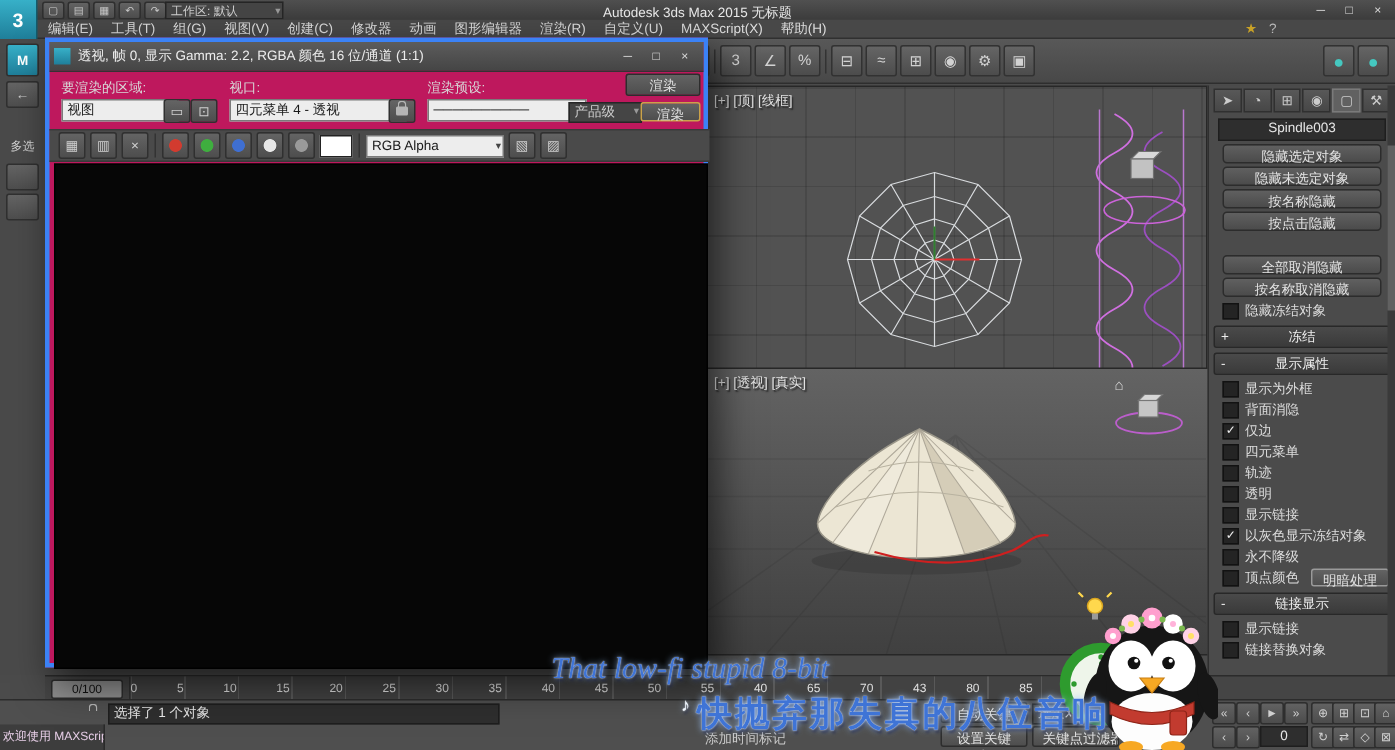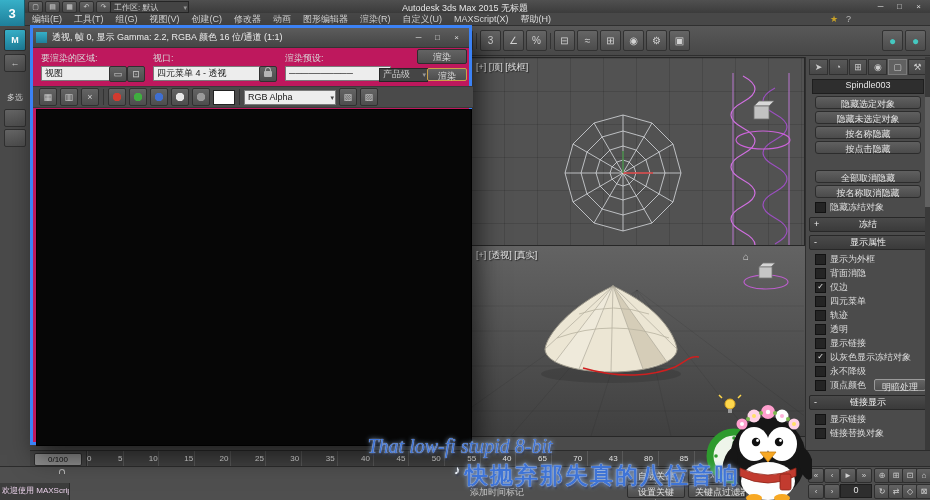--- a/index.html
+++ b/index.html
@@ -253,20 +253,21 @@
         <span>80</span>
         <span>85</span>
         <span>90</span>
         <span>95</span>
         <span>100</span>
     </div>
   </div>
 
   <div class="ab" style="left:0;top:466px;width:930px;height:34px;background:#4f4f4f;border-top:1px solid #2c2c2c;box-sizing:border-box">
     <span class="ab lock" style="left:58px;top:6px"></span>
+    <div class="ab sunk" style="left:72px;top:2px;width:253px;height:12px">选择了 1 个对象</div>
     <button class="ab btn" style="left:627px;top:1px;width:58px;height:14px">自动关键点</button>
     <span class="dds" style="left:688px;top:2px;width:44px;height:12px">选定对象</span>
     <span class="ab nb" style="left:808px;top:1px">«</span>
     <span class="ab nb" style="left:824px;top:1px">‹</span>
     <span class="ab nb" style="left:840px;top:1px">►</span>
     <span class="ab nb" style="left:856px;top:1px">»</span>
     <span class="ab nb" style="left:874px;top:1px">⊕</span>
     <span class="ab nb" style="left:888px;top:1px">⊞</span>
     <span class="ab nb" style="left:902px;top:1px">⊡</span>
     <span class="ab nb" style="left:916px;top:1px">⌂</span>

